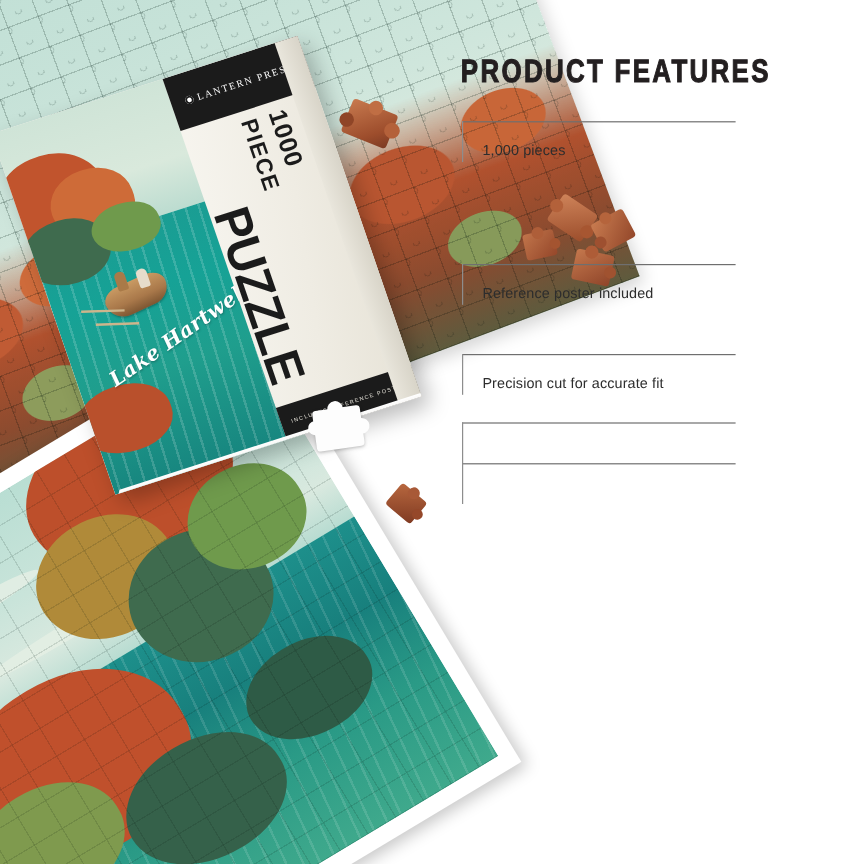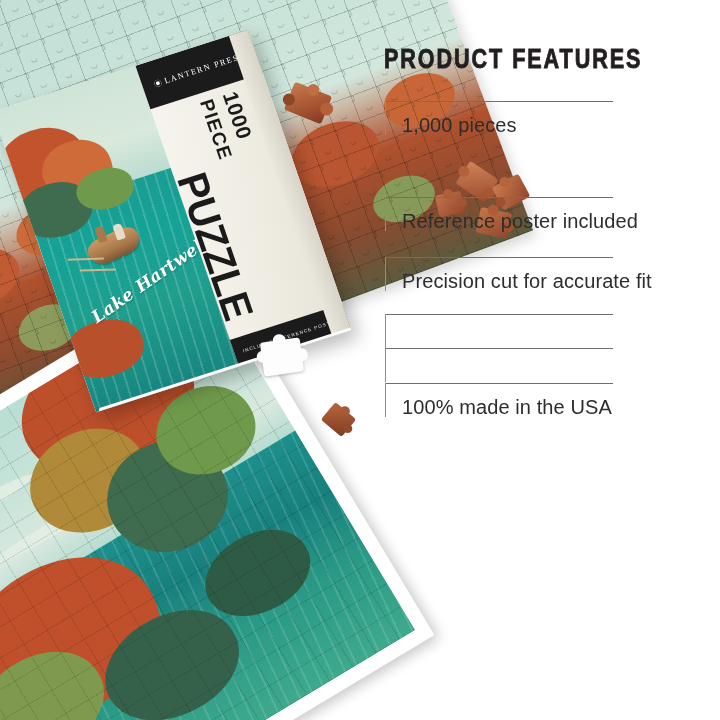--- a/index.html
+++ b/index.html
@@ -13,21 +13,21 @@
      font-family:"Liberation Sans Narrow","Liberation Sans",sans-serif;
      font-weight:700;font-size:27px;letter-spacing:2.4px;
      color:#231f20;white-space:nowrap;
      transform:scaleX(.80);transform-origin:left center;
      -webkit-text-stroke:0.9px #231f20;
   }
   .feat-item{position:relative;padding-top:13px;}
   .feat-rule{position:absolute;left:1px;top:0;width:228px;height:1px;background:#6f6f6f;}
   .feat-tick{position:absolute;left:1px;top:0;width:1px;height:34px;background:#8d8d8d;}
   .feat-text{
-     margin-left:18px;font-size:20px;line-height:23px;color:#2d2d2d;
+     margin-left:18px;font-size:12px;line-height:23px;color:#2d2d2d;
      font-family:"Liberation Sans","DejaVu Sans",sans-serif;font-weight:400;
      letter-spacing:.1px;white-space:pre-line;
   }
 
   
   #bg-puzzle{
     position:absolute;left:-140px;top:-118px;width:610px;height:470px;
     transform:rotate(-20.5deg);transform-origin:50% 50%;
     box-shadow:2px 6px 14px rgba(0,0,0,.17);
   }
@@ -269,42 +269,37 @@
 
   <div id="features">
     <div id="feat-title">PRODUCT FEATURES</div>
 
     <div class="feat-item" style="margin-top:26px;">
       <div class="feat-rule"></div>
       <div class="feat-tick"></div>
       <div class="feat-text">1,000 pieces</div>
     </div>
 
-    <div class="feat-item" style="margin-top:60px;">
+    <div class="feat-item" style="margin-top:83px;">
       <div class="feat-rule"></div>
       <div class="feat-tick"></div>
       <div class="feat-text">Reference poster included</div>
     </div>
 
-    <div class="feat-item" style="margin-top:24px;">
+    <div class="feat-item" style="margin-top:39px;">
       <div class="feat-rule"></div>
       <div class="feat-tick"></div>
       <div class="feat-text">Precision cut for accurate fit</div>
     </div>
 
     <div class="feat-item" style="margin-top:21px;">
       <div class="feat-rule"></div>
       <div class="feat-tick"></div>
     </div>
 
     <div class="feat-item" style="margin-top:21px;">
       <div class="feat-rule"></div>
       <div class="feat-tick"></div>
     </div>
 
-    <div class="feat-item" style="margin-top:22px;">
-      <div class="feat-rule"></div>
-      <div class="feat-tick"></div>
-      <div class="feat-text">100% made in the USA</div>
-    </div>
   </div>
 
 </div>
 
 </body></html>

